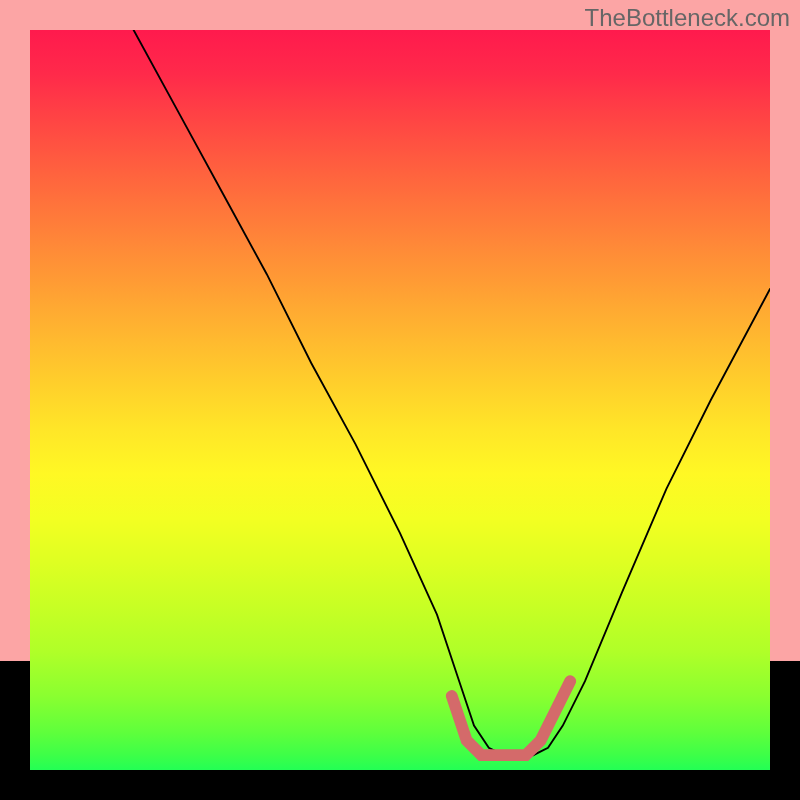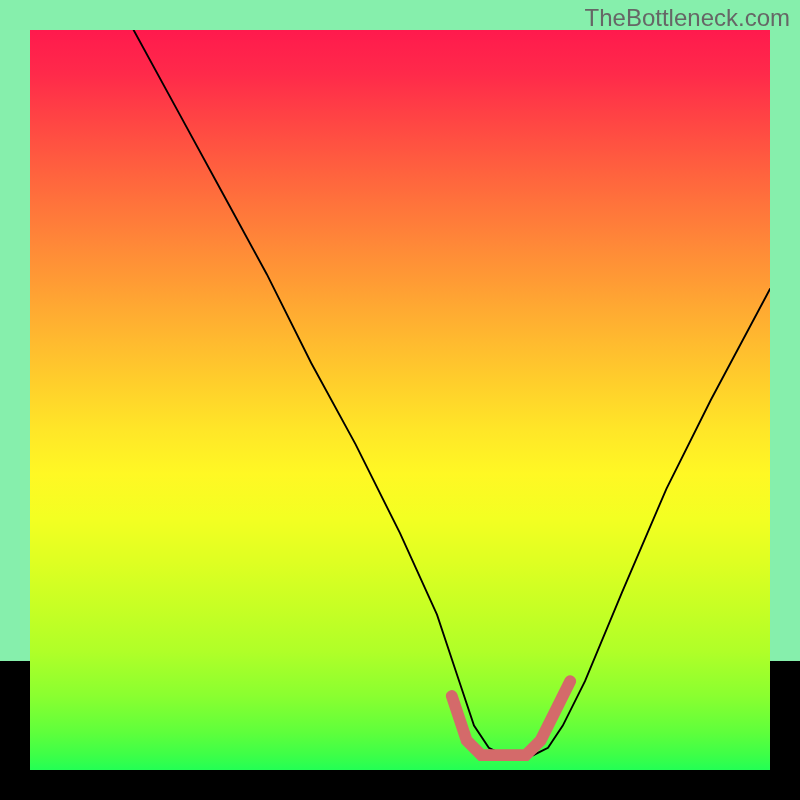--- a/index.html
+++ b/index.html
@@ -7,21 +7,21 @@
     padding: 0;
     width: 800px;
     height: 800px;
     background: #000;
     overflow: hidden;
   }
   .chart-container {
     position: relative;
     width: 800px;
     height: 661px;
-    background: #86efac;
+    background: #fca5a5;
   }
   .plot-area {
     position: absolute;
     left: 30px;
     top: 30px;
     width: 740px;
     height: 740px;
     background: linear-gradient(to bottom,
       #ff1a4d 0%,
       #ff2a4a 6%,

